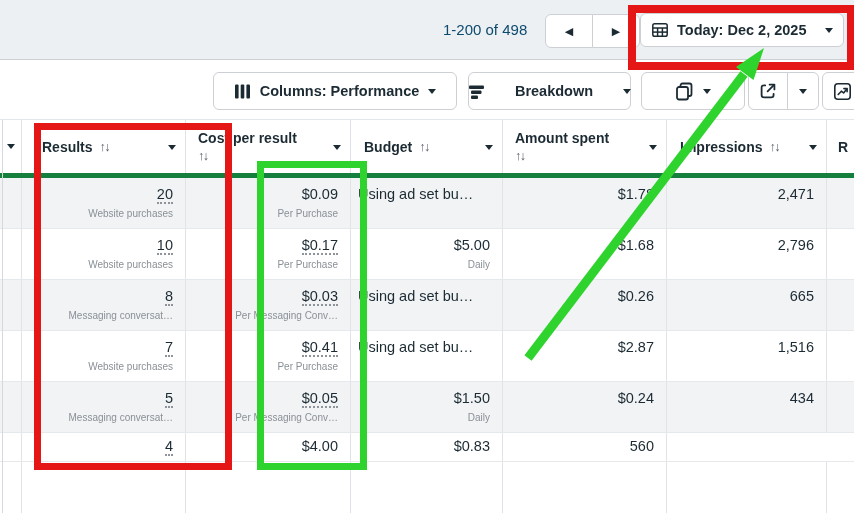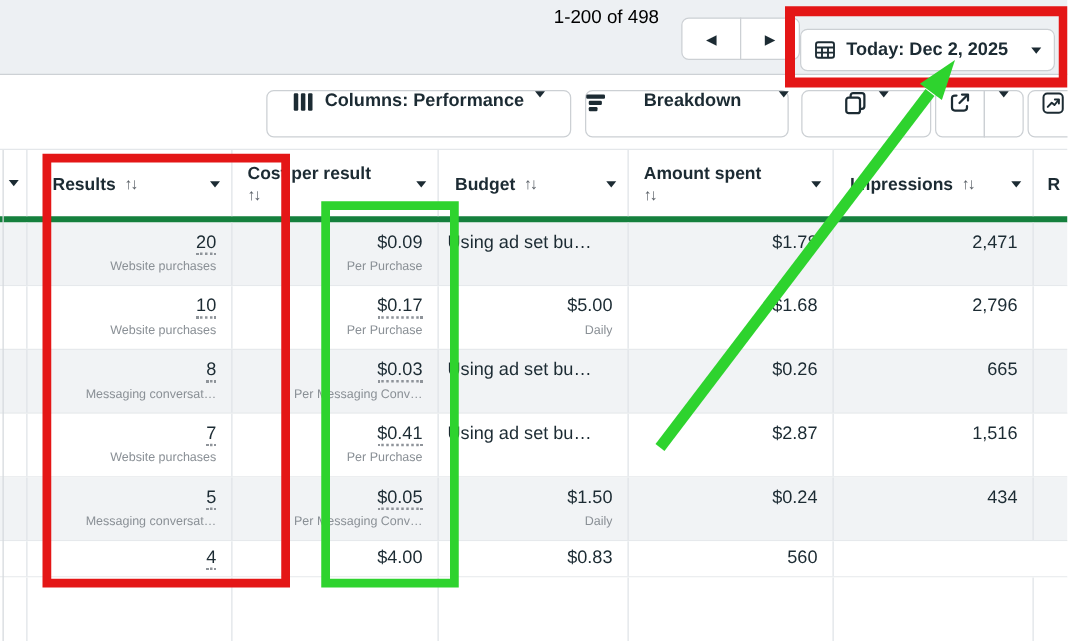--- a/index.html
+++ b/index.html
@@ -2,33 +2,33 @@
 <html><head>
 <meta charset="utf-8">
 <style>
   * { margin:0; padding:0; box-sizing:border-box; }
   html,body { width:854px; height:513px; }
   body { font-family:"Liberation Sans","DejaVu Sans",sans-serif; color:#1c2b33; background:#fff; overflow:hidden; }
   .screen { position:relative; width:854px; height:513px; overflow:hidden; background:#fff; }
 
   
   .topbar { position:absolute; left:0; top:0; width:854px; height:60px; background:#edf0f3; border-bottom:1px solid #cdd1d5; }
-  .range { position:absolute; left:443px; top:5px; font-size:15px; color:#000000; }
+  .range { position:absolute; left:443px; top:21px; font-size:15px; color:#0c4a6e; }
   .pager { position:absolute; left:545px; top:14px; display:flex; }
   .pbtn { width:48px; height:34px; background:#fff; border:1px solid #ccd0d4; display:flex; align-items:center; justify-content:center; font-size:11px; color:#1c2b33; cursor:pointer; }
   .pbtn.first { border-radius:6px 0 0 6px; }
   .pbtn.last  { border-radius:0 6px 6px 0; margin-left:-1px; }
-  .date-btn { position:absolute; left:640px; top:13px; width:204px; height:34px; background:#fff; border:1px solid #ccd0d4; border-radius:6px; display:flex; align-items:center; gap:8px; padding:0 10px; font-weight:700; font-size:14.5px; color:#1c2b33; cursor:pointer; font-family:inherit;margin-top:10px; }
+  .date-btn { position:absolute; left:640px; top:13px; width:204px; height:34px; background:#fff; border:1px solid #ccd0d4; border-radius:6px; display:flex; align-items:center; gap:8px; padding:0 10px; font-weight:700; font-size:14.5px; color:#1c2b33; cursor:pointer; font-family:inherit; }
   .date-btn .lbl { white-space:nowrap; }
   .tri { width:0; height:0; border-left:4.5px solid transparent; border-right:4.5px solid transparent; border-top:5.5px solid #1c2b33; display:inline-block; }
   .date-btn .tri { margin-left:auto; }
 
   
   .toolbar { position:absolute; left:0; top:61px; width:854px; height:59px; background:#fff; border-bottom:1px solid #e4e7ea; }
-  .tbtn { position:absolute; top:11px; height:38px; background:#fff; border:1px solid #ccd0d4; border-radius:6px; display:flex; justify-content:center; gap:9px; font-weight:700; font-size:14.5px; color:#1c2b33; cursor:pointer; font-family:inherit; }
+  .tbtn { position:absolute; top:11px; height:38px; background:#fff; border:1px solid #ccd0d4; border-radius:6px; display:flex; align-items:center; justify-content:center; gap:9px; font-weight:700; font-size:14.5px; color:#1c2b33; cursor:pointer; font-family:inherit; }
   #btn-columns { left:213px; width:244px; }
   #btn-breakdown { left:468px; width:163px;gap:30px; }
   #btn-reports { left:641px; width:104px; }
   .split { position:absolute; top:11px; left:748px; display:flex; }
   .split .tbtn { position:static; border-radius:0; }
   .split .tbtn.s1 { width:40px; border-radius:6px 0 0 6px; }
   .split .tbtn.s2 { width:32px; border-radius:0 6px 6px 0; margin-left:-1px; }
   #btn-chart { left:822px; width:40px; }
   .icon svg { display:block; }
 

